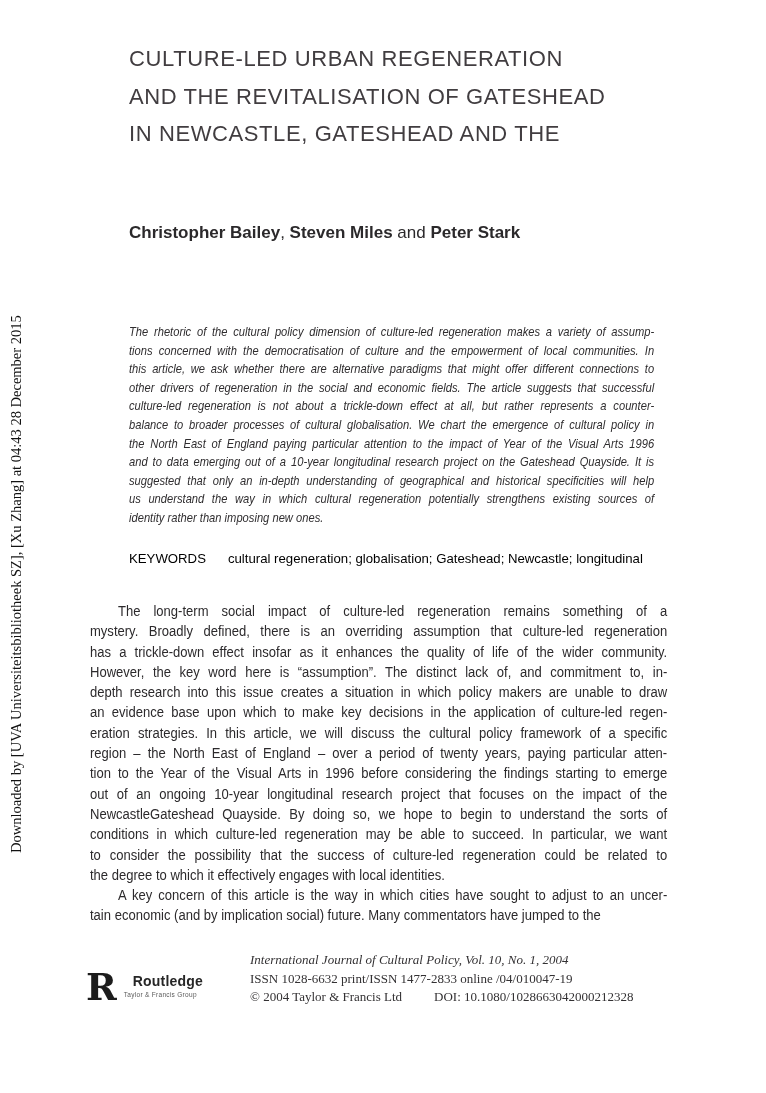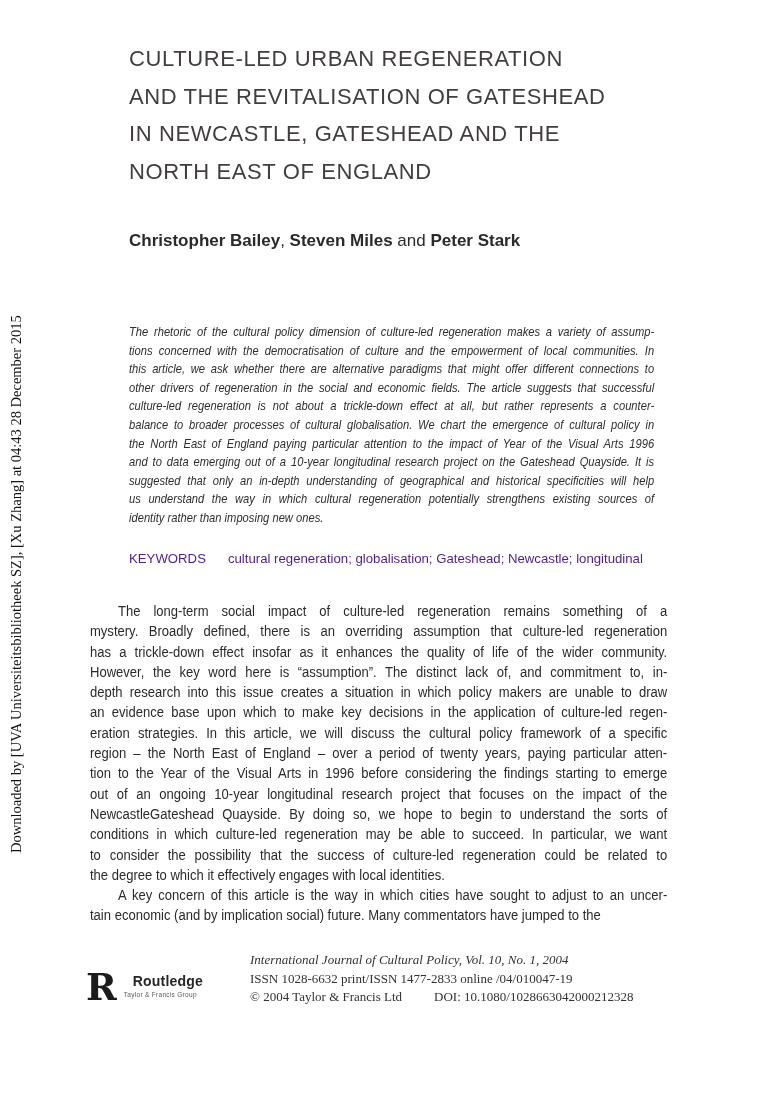--- a/index.html
+++ b/index.html
@@ -36,21 +36,21 @@
     letter-spacing: 0.6px;
     color: #413d40;
     font-weight: 400;
   }
   .title-block > div { white-space: nowrap; }
 
   
   .authors {
     position: absolute;
     left: 129px;
-    top: 231px;
+    top: 223px;
     font-size: 17px;
     color: #2b292b;
   }
   .authors .bold { font-weight: bold; }
 
   
   .abstract {
     position: absolute;
     left: 129px;
     top: 323px;
@@ -71,21 +71,21 @@
   }
   .jlines > div:last-child { text-align-last: left; }
   .indent > div:first-child { text-indent: 30px; }
 
   
   .keywords {
     position: absolute;
     left: 129px;
     top: 551px;
     font-size: 13.2px;
-    color: #4c1d95;
+    color: #000000;
   }
   .keywords .kw-label { margin-right: 22px; }
 
   
   .body-text {
     position: absolute;
     left: 90px;
     top: 601px;
     width: 620px;
     transform: scaleX(0.931);
@@ -142,21 +142,20 @@
 <body>
 
 <div id="page">
 
   <div class="watermark">Downloaded by [UVA Universiteitsbibliotheek SZ], [Xu Zhang] at 04:43 28 December 2015</div>
 
   <div class="title-block jleft">
       <div>CULTURE-LED URBAN REGENERATION</div>
       <div>AND THE REVITALISATION OF GATESHEAD</div>
       <div>IN NEWCASTLE, GATESHEAD AND THE</div>
-      <div>NORTH EAST OF ENGLAND</div>
     </div>
 
   <div class="authors">
     <span class="bold">Christopher Bailey</span><span>, </span><span class="bold">Steven Miles</span><span> and </span><span class="bold">Peter Stark</span>
   </div>
 
   <div class="abstract jlines">
       <div>The rhetoric of the cultural policy dimension of culture-led regeneration makes a variety of assump-</div>
       <div>tions concerned with the democratisation of culture and the empowerment of local communities. In</div>
       <div>this article, we ask whether there are alternative paradigms that might offer different connections to</div>

